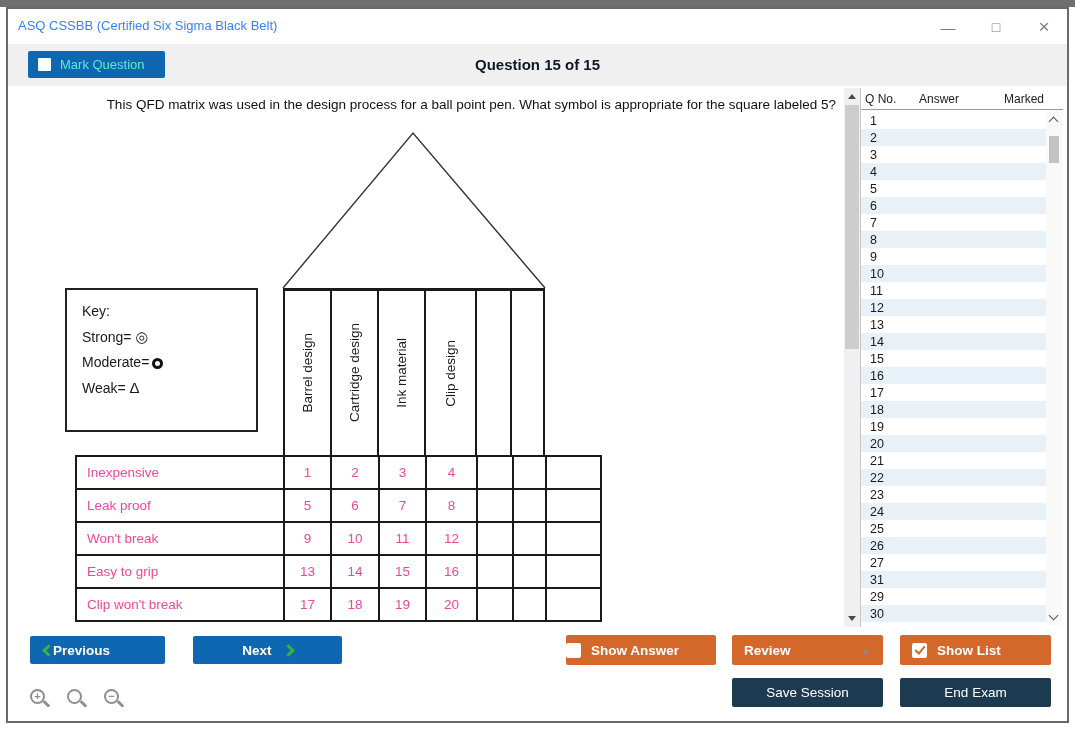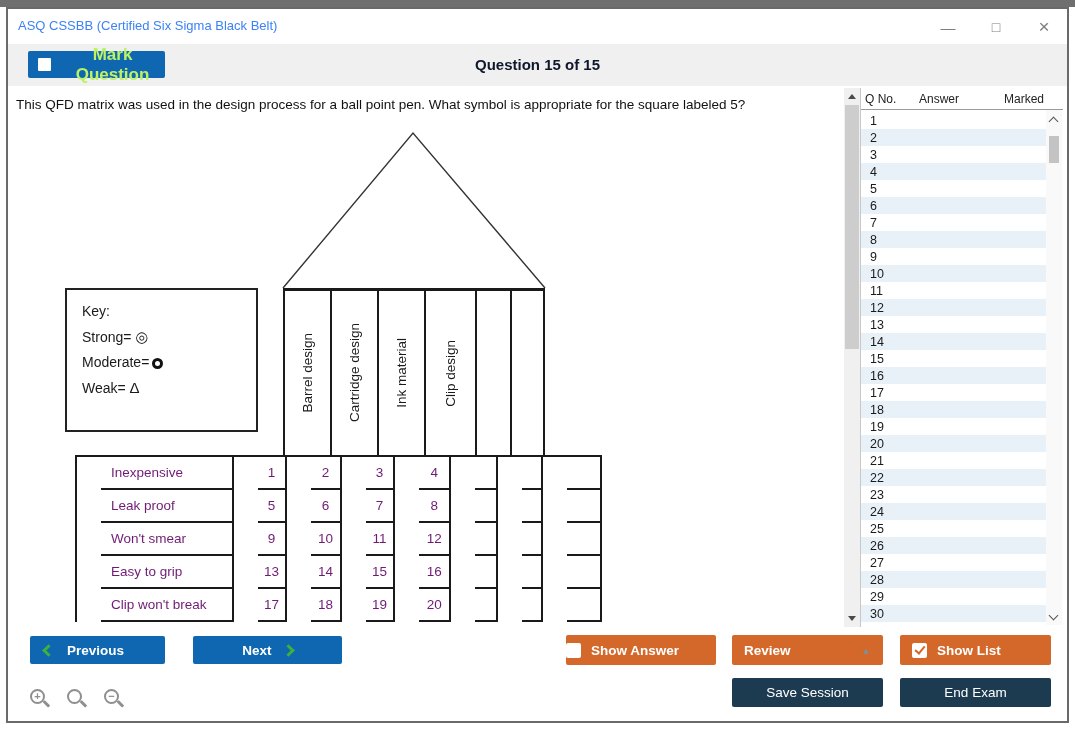--- a/index.html
+++ b/index.html
@@ -12,44 +12,44 @@
   .title-text { position:absolute; left:10px; top:9px; font-size:13px; color:#3b82f6; }
   .win-controls { position:absolute; right:8px; top:6px; display:flex; gap:18px; }
   .win-btn { width:30px; height:24px; display:flex; align-items:center; justify-content:center; color:#7f7f7f; font-size:15px; cursor:default; }
   .win-btn.close { font-size:19px; }
   .win-btn.max { font-size:14px; }
 
   
   .band { position:absolute; left:0; top:35px; width:100%; height:42px; background:#f0f0f0; }
   .mark-btn { position:absolute; left:20px; top:7px; width:137px; height:27px; background:#0e67b0; border:none; border-radius:2px; display:flex; align-items:center; padding-left:10px; gap:9px; cursor:pointer; }
   .mark-btn .cb { width:13px; height:13px; background:#ffffff; border-radius:1px; flex:0 0 auto; }
-  .mark-btn .lbl { color:#bef264; font-size:17px; font-weight:bold; }
+  .mark-btn .lbl { color:#5eead4; font-size:13px; font-weight:normal; }
   .q-counter { position:absolute; left:0; right:0; top:0; height:42px; line-height:42px; text-align:center; font-size:15px; font-weight:bold; color:#0f172a; pointer-events:none; }
 
   
   .content { position:absolute; left:0; top:77px; width:836px; height:541px; background:#fff; overflow:hidden; }
-  .question-text { position:absolute; left:8px; top:11px; width:820px; font-size:13.5px; color:#111; }
+  .question-text { position:absolute; left:8px; top:11px; width:820px; font-size:13.5px; color:#111;text-align:right; }
 
   .figure { position:absolute; left:0; top:34px; width:836px; height:507px; }
   .roof-svg { position:absolute; left:0; top:0; width:836px; height:507px; }
 
   .key-box { position:absolute; left:57px; top:168px; width:193px; height:144px; border:2px solid #222; padding:9px 0 0 15px; font-size:14px; color:#1a1a1a; line-height:25px; }
   .sym-strong { font-size:15px; }
   .ring { display:inline-block; width:11px; height:11px; border:3.5px solid #111; border-radius:50%; margin-left:3px; vertical-align:-2px; }
   .sym-weak { font-size:15px; }
 
   .colheads { position:absolute; left:275px; top:168px; width:262px; height:167px; border:2px solid #1a1a1a; border-top-width:3px; border-bottom:none; display:flex; }
   .colhead { border-right:2px solid #1a1a1a; display:flex; align-items:center; justify-content:center; }
   .colhead:last-child { border-right:none; }
   .colhead span { writing-mode:vertical-rl; transform:rotate(180deg); white-space:nowrap; font-size:13.5px; color:#1a1a1a; }
   .cw0{width:47px;} .cw1{width:48px;} .cw2{width:47px;} .cw3{width:51px;} .cw4{width:36px;} .cw5{width:31px;}
 
   .mbody { position:absolute; left:67px; top:335px; width:527px; border-left:2px solid #1a1a1a; border-top:2px solid #1a1a1a; }
   .mrow { display:flex; height:33px; }
-  .mcell { border-right:2px solid #1a1a1a; border-bottom:2px solid #1a1a1a; display:flex; align-items:center; justify-content:center; font-size:13.5px; color:#701a75;margin-left:24px; }
+  .mcell { border-right:2px solid #1a1a1a; border-bottom:2px solid #1a1a1a; display:flex; align-items:center; justify-content:center; font-size:13.5px; color:#ec4899; }
   .mcell.label { width:208px; justify-content:flex-start; padding-left:10px; }
   .mw0{width:47px;} .mw1{width:48px;} .mw2{width:47px;} .mw3{width:51px;} .mw4{width:36px;} .mw5{width:33px;} .mw6{width:55px;}
 
   
   .main-scroll { position:absolute; left:836px; top:79px; width:16px; height:539px; background:#f0f0f0; }
   .tri-up { position:absolute; left:4px; top:6px; width:0; height:0; border-left:4px solid transparent; border-right:4px solid transparent; border-bottom:5px solid #4a4a4a; }
   .tri-down { position:absolute; left:4px; bottom:6px; width:0; height:0; border-left:4px solid transparent; border-right:4px solid transparent; border-top:5px solid #4a4a4a; }
   .main-thumb { position:absolute; left:1px; top:17px; width:14px; height:244px; background:#cdcdcd; }
 
   
@@ -69,21 +69,21 @@
 
   
   .footer { position:absolute; left:0; top:618px; width:100%; height:94px; background:#ffffff; }
   .btn { position:absolute; border:none; border-radius:2px; display:flex; align-items:center; color:#fff; font-size:13.5px; cursor:pointer; font-family:"Liberation Sans", sans-serif; }
   .btn-blue { background:#0e67b0; font-weight:bold; }
   .btn-orange { background:#d4682a; font-weight:600; }
   .btn-navy { background:#1d3b50; justify-content:center; }
   .nav-chev { width:9px; height:9px; border-left:3px solid #3faf3f; border-bottom:3px solid #3faf3f; flex:0 0 auto; }
   .nav-chev.left { transform:rotate(45deg); }
   .nav-chev.right { transform:rotate(225deg); }
-  .prev { left:22px; top:9px; width:135px; height:28px; padding-left:14px; gap:14px; }
+  .prev { left:22px; top:9px; width:135px; height:28px; padding-left:14px; }
   .next { left:185px; top:9px; width:149px; height:28px; justify-content:center; gap:12px; }
   .show-answer { left:558px; top:8px; width:150px; height:30px; padding-left:0; gap:10px; }
   .review { left:724px; top:8px; width:151px; height:30px; padding-left:12px; justify-content:space-between; padding-right:12px; }
   .show-list { left:892px; top:8px; width:151px; height:30px; padding-left:12px; gap:10px; }
   .save-session { left:724px; top:51px; width:151px; height:29px; }
   .end-exam { left:892px; top:51px; width:151px; height:29px; }
   .ocb { width:15px; height:15px; background:#fff; border-radius:2px; flex:0 0 auto; position:relative; }
   .ocb.checked::after { content:""; position:absolute; left:4.5px; top:1.5px; width:4px; height:8px; border-right:2.5px solid #d4682a; border-bottom:2.5px solid #d4682a; transform:rotate(40deg); }
   .review-arrow { color:#8a8a8a; font-size:10px; }
   .zoom-row { position:absolute; left:20px; top:60px; display:flex; gap:13px; }
@@ -165,21 +165,21 @@
             <div class="mcell mw0">5</div>
             <div class="mcell mw1">6</div>
             <div class="mcell mw2">7</div>
             <div class="mcell mw3">8</div>
             <div class="mcell mw4"></div>
             <div class="mcell mw5"></div>
             <div class="mcell mw6"></div>
           </div>
 
           <div class="mrow">
-            <div class="mcell label">Won't smear</div>
+            <div class="mcell label">Won't break</div>
             <div class="mcell mw0">9</div>
             <div class="mcell mw1">10</div>
             <div class="mcell mw2">11</div>
             <div class="mcell mw3">12</div>
             <div class="mcell mw4"></div>
             <div class="mcell mw5"></div>
             <div class="mcell mw6"></div>
           </div>
 
           <div class="mrow">
@@ -377,21 +377,21 @@
           <span class="pm"></span>
         </div>
 
         <div class="prow">
           <span class="pq">27</span>
           <span class="pa"></span>
           <span class="pm"></span>
         </div>
 
         <div class="prow">
-          <span class="pq">28</span>
+          <span class="pq">31</span>
           <span class="pa"></span>
           <span class="pm"></span>
         </div>
 
         <div class="prow">
           <span class="pq">29</span>
           <span class="pa"></span>
           <span class="pm"></span>
         </div>
 

